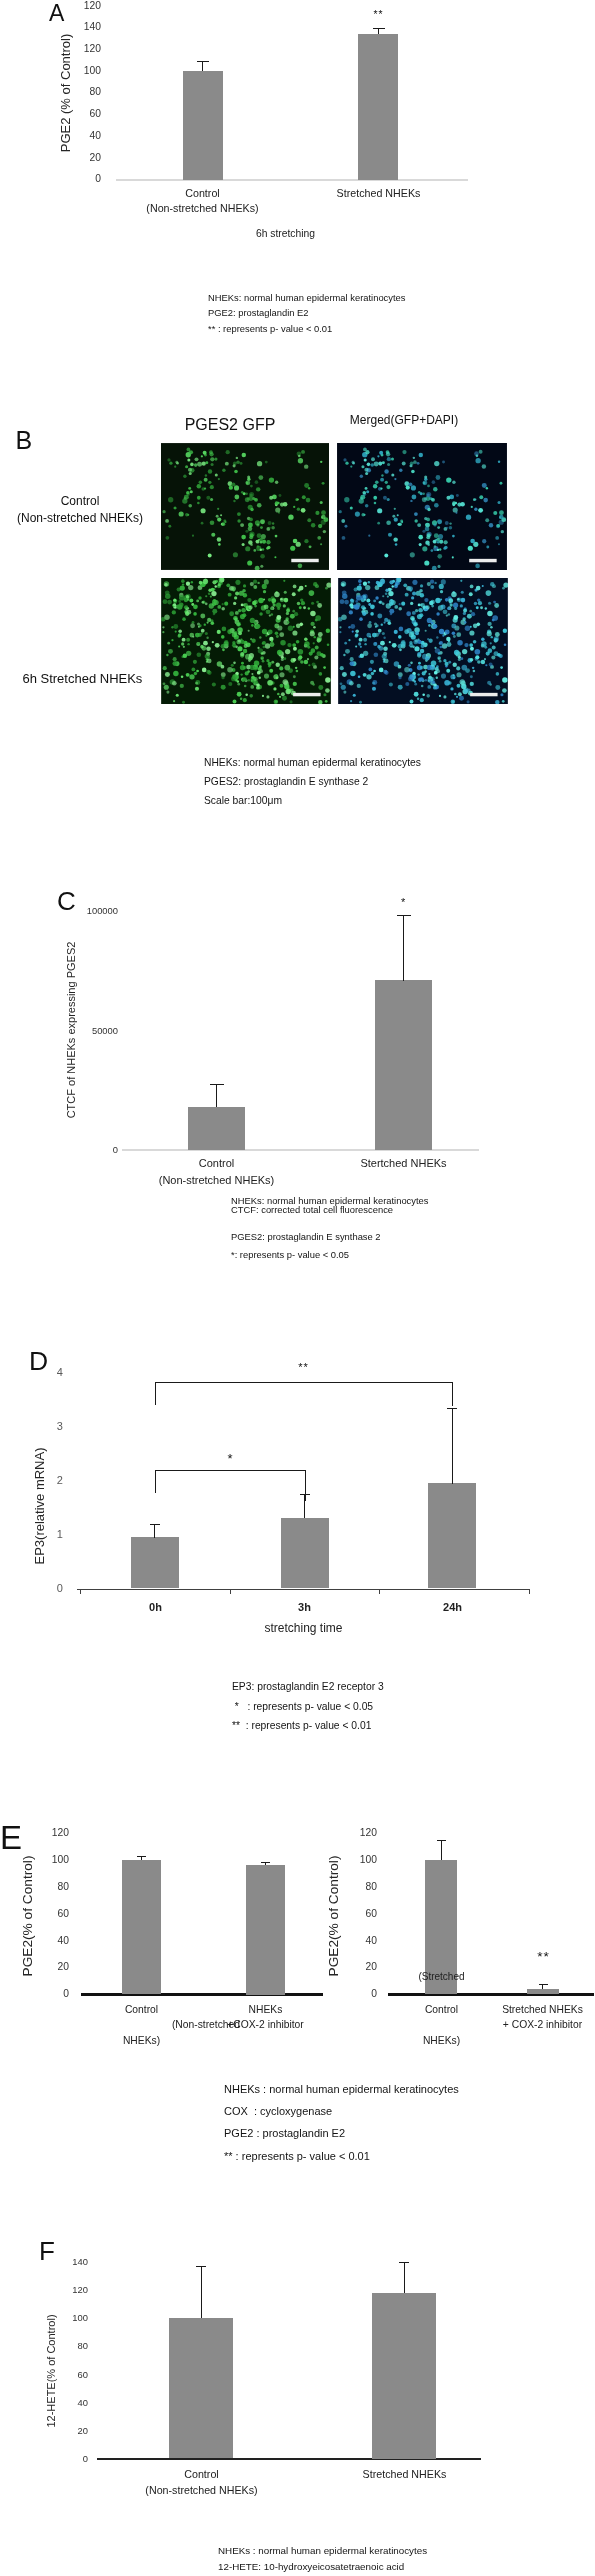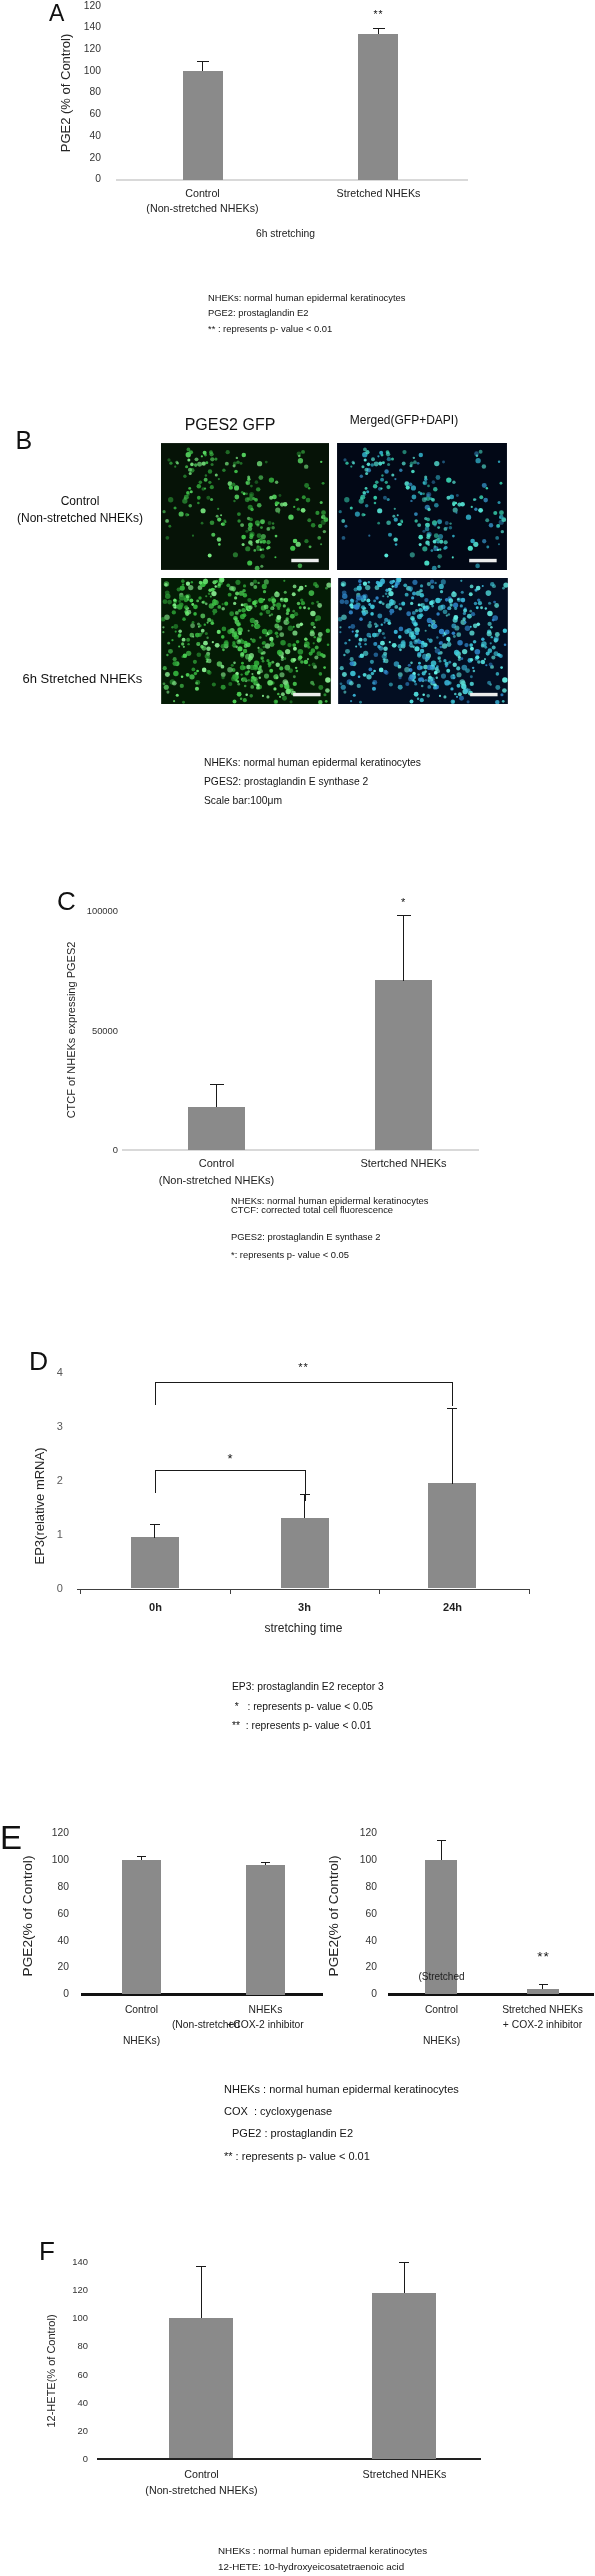--- a/index.html
+++ b/index.html
@@ -1609,18 +1609,18 @@
     <div class="abs nw" style="left: 204px; top: 795px; font-size: 10.3px; color: rgb(20, 20, 20);">Scale bar:100μm</div>
     <div class="abs nw" style="left: 231px; top: 1195px; font-size: 9.4px; color: rgb(20, 20, 20);">NHEKs: normal human epidermal keratinocytes</div>
     <div class="abs nw" style="left: 231px; top: 1204px; font-size: 9.4px; color: rgb(20, 20, 20);">CTCF: corrected total cell fluorescence</div>
     <div class="abs nw" style="left: 231px; top: 1231px; font-size: 9.4px; color: rgb(20, 20, 20);">PGES2: prostaglandin E synthase 2</div>
     <div class="abs nw" style="left: 231px; top: 1249px; font-size: 9.4px; color: rgb(20, 20, 20);">*: represents p- value &lt; 0.05</div>
     <div class="abs nw" style="left: 232px; top: 1681px; font-size: 10.3px; color: rgb(20, 20, 20);">EP3: prostaglandin E2 receptor 3</div>
     <div class="abs nw" style="left: 232px; top: 1701px; font-size: 10.3px; color: rgb(20, 20, 20);"> *   : represents p- value &lt; 0.05</div>
     <div class="abs nw" style="left: 232px; top: 1720px; font-size: 10.3px; color: rgb(20, 20, 20);">**  : represents p- value &lt; 0.01</div>
     <div class="abs nw" style="left: 224px; top: 2083px; font-size: 11px; color: rgb(20, 20, 20);">NHEKs : normal human epidermal keratinocytes</div>
     <div class="abs nw" style="left: 224px; top: 2105px; font-size: 11px; color: rgb(20, 20, 20);">COX  : cycloxygenase</div>
-    <div class="abs nw" style="left: 232px; top: 2127px; font-size: 11px; color: rgb(20, 20, 20);">PGE2 : prostaglandin E2</div>
+    <div class="abs nw" style="left: 224px; top: 2127px; font-size: 11px; color: rgb(20, 20, 20);">PGE2 : prostaglandin E2</div>
     <div class="abs nw" style="left: 224px; top: 2150px; font-size: 11px; color: rgb(20, 20, 20);">** : represents p- value &lt; 0.01</div>
     <div class="abs nw" style="left: 218px; top: 2545px; font-size: 9.8px; color: rgb(20, 20, 20);">NHEKs : normal human epidermal keratinocytes</div>
     <div class="abs nw" style="left: 218px; top: 2561px; font-size: 9.8px; color: rgb(20, 20, 20);">12-HETE: 10-hydroxyeicosatetraenoic acid</div>
   </div>
 
 
 </body></html>

